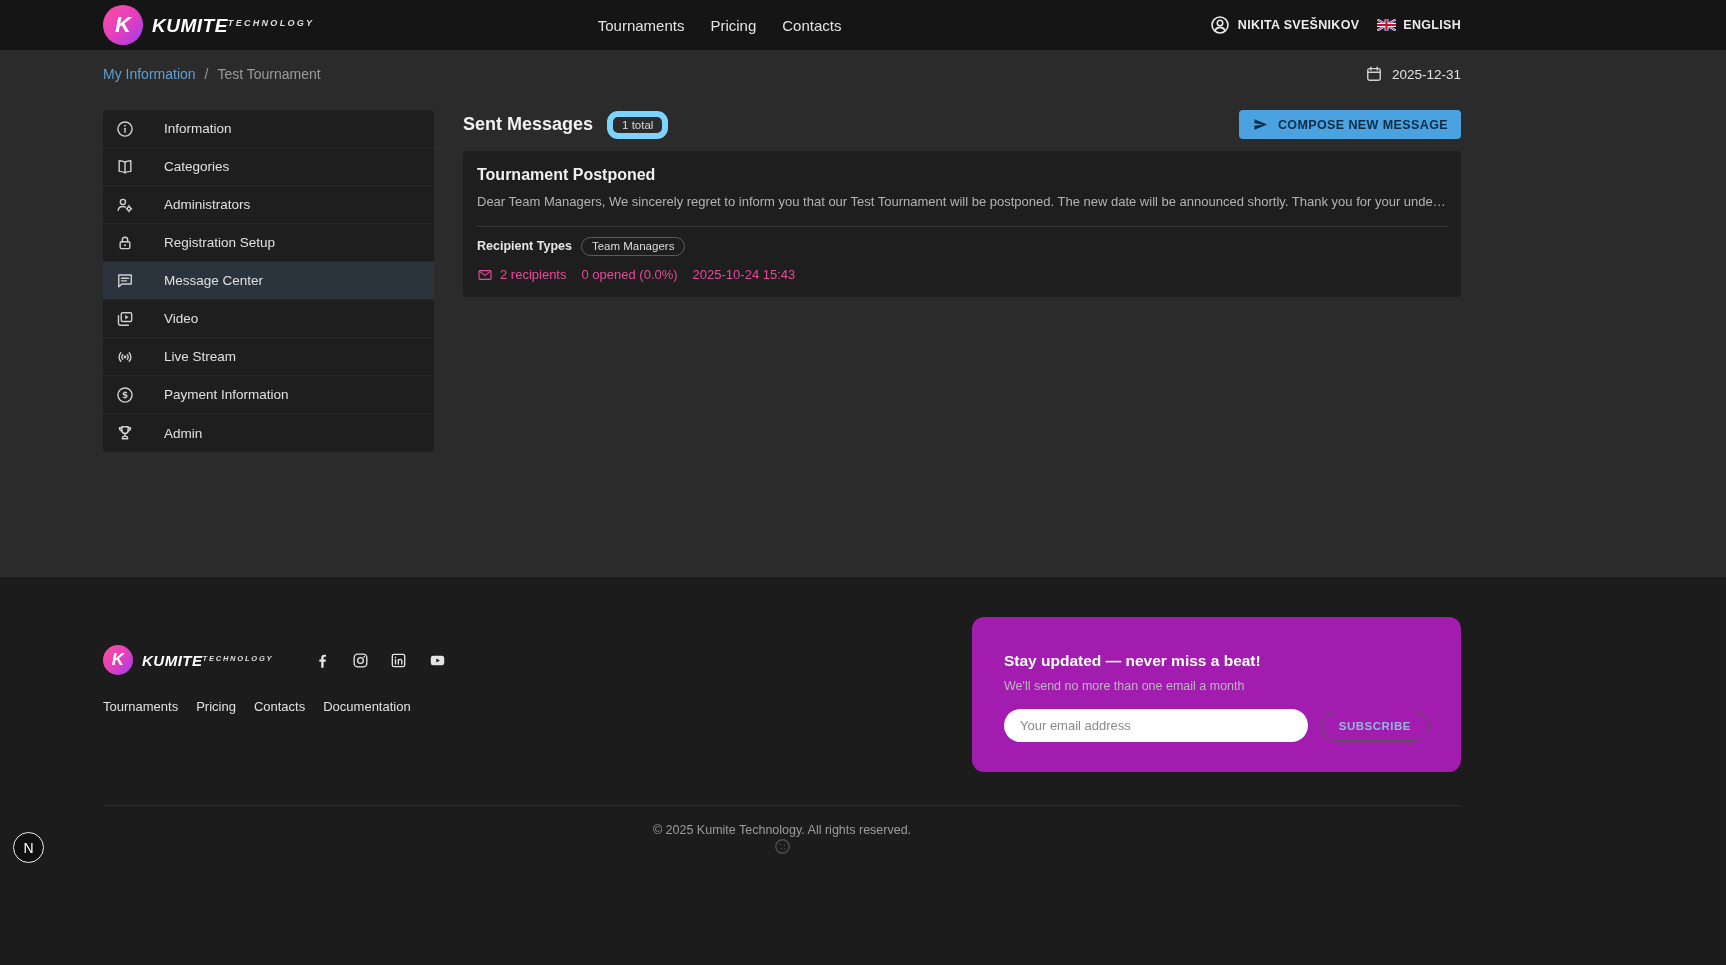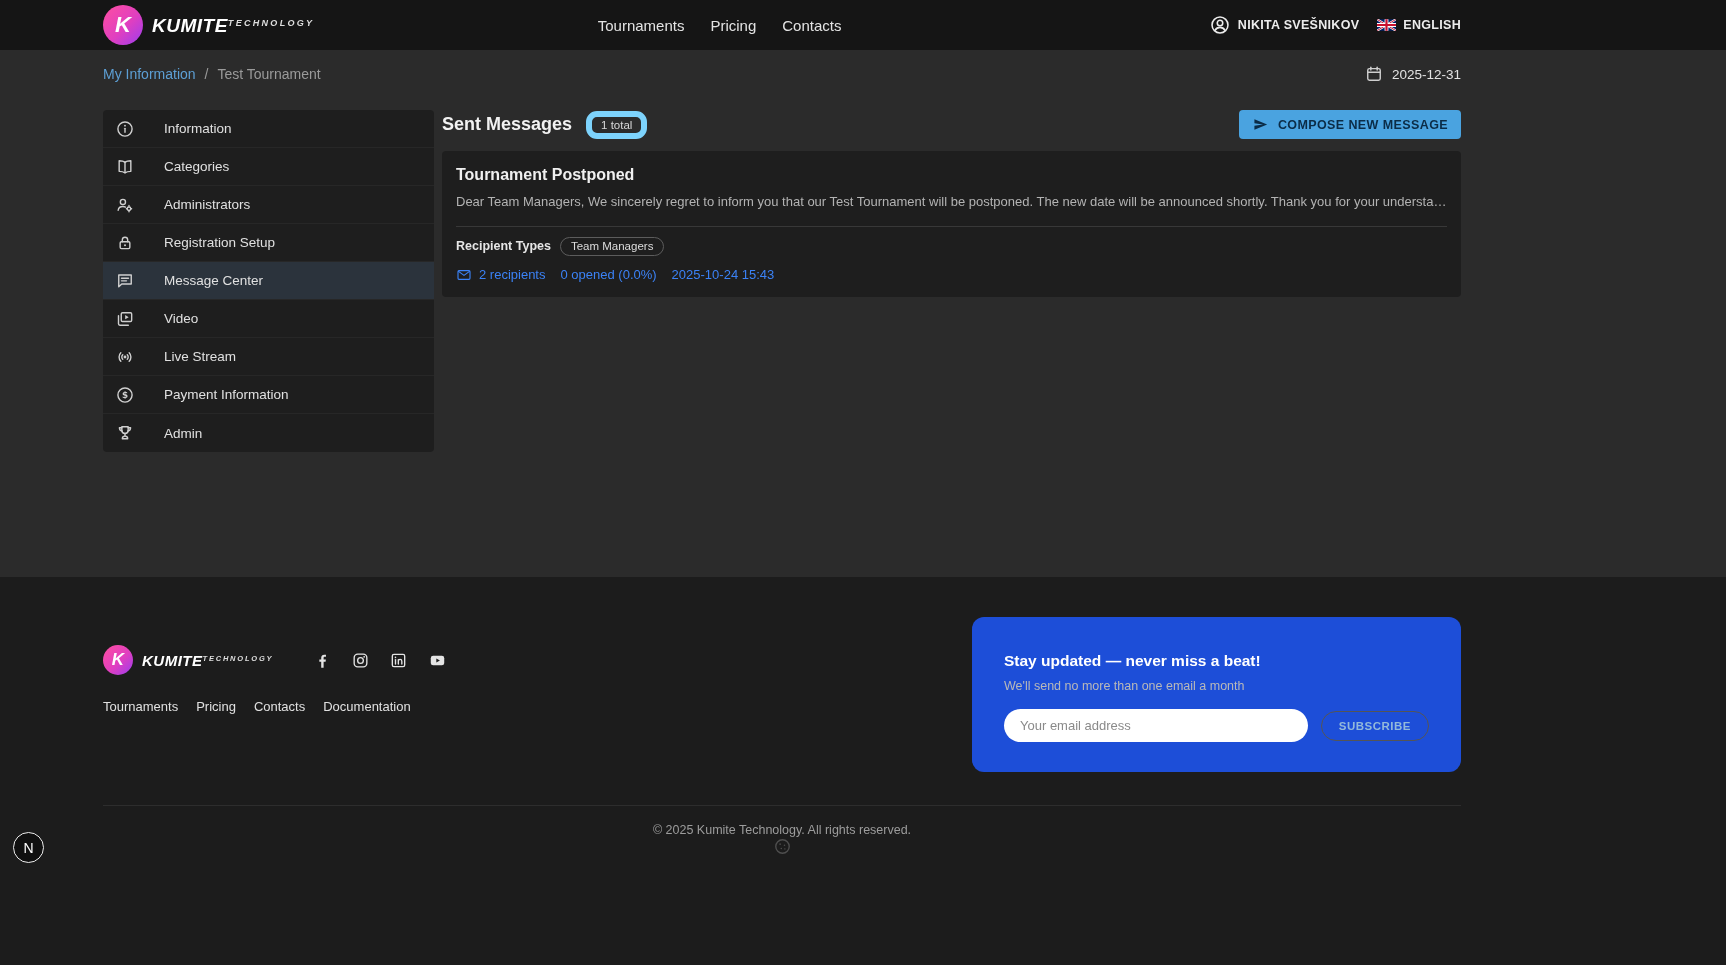--- a/index.html
+++ b/index.html
@@ -41,21 +41,21 @@
   .flag { width:19px; height:12px; border-radius:1.5px; overflow:hidden; display:block; }
 
   
   .main-wrap { height:527px; flex:none; background:#2b2b2b; }
   .breadcrumb-row { display:flex; justify-content:space-between; align-items:center; padding-top:14px; }
   .crumbs { display:flex; align-items:center; gap:9px; font-size:14px; color:#9a9a9a; }
   .crumb-link { color:#5d9fd4; text-decoration:none; cursor:pointer; }
   .date-chip { display:flex; align-items:center; gap:8px; color:#e2e2e2; font-size:13.5px; font-weight:500; }
   .date-chip svg { color:#cfcfcf; }
 
-  .content { display:flex; gap:8px; margin-top:26px; }
+  .content { display:flex; gap:29px; margin-top:26px; }
   .sidebar { width:331px; flex:none; background:#1e1e1e; border-radius:4px; overflow:hidden; align-self:flex-start; }
   .side-item { display:flex; align-items:center; height:38px; padding:0 12px; gap:29px; border-bottom:1px solid #272727; cursor:pointer; color:#e0e0e0; }
   .side-item:last-child { border-bottom:none; }
   .side-item.selected { background:#2b333c; }
   .side-item .s-ic { color:#cfcfcf; flex:none; }
   .side-item .s-label { font-size:13.5px; }
 
   .main-col { flex:1; min-width:0; }
   .head-row { display:flex; justify-content:space-between; align-items:center; }
   .head-left { display:flex; align-items:center; gap:14px; }
@@ -68,37 +68,37 @@
     cursor:pointer; font-family:inherit;
   }
 
   .card { background:#1e1e1e; border-radius:4px; margin-top:12px; padding:15px 14px 14px; cursor:pointer; }
   .card h2 { margin:0; font-size:16px; font-weight:700; color:#f0f0f0; }
   .card p.body { margin:9px 0 0; font-size:13px; color:#b3b3b3; line-height:1.45; white-space:nowrap; overflow:hidden; text-overflow:ellipsis; }
   .card hr { border:none; border-top:1px solid #383838; margin:14px 0 0; }
   .recip-row { display:flex; align-items:center; gap:9px; margin-top:10px; }
   .recip-label { font-size:12.5px; font-weight:700; color:#e6e6e6; }
   .chip { border:1px solid #5c5c5c; border-radius:12px; padding:2.5px 10px; font-size:11.5px; color:#dcdcdc; }
-  .meta-row { display:flex; align-items:center; gap:15px; margin-top:11px; color:#3b82f6; font-size:13px; }
+  .meta-row { display:flex; align-items:center; gap:15px; margin-top:11px; color:#ec4899; font-size:13px; }
   .meta-item { display:flex; align-items:center; gap:7px; }
 
   
   footer { flex:1; background:#1c1c1c; padding-top:40px; }
   .footer-top { display:flex; justify-content:space-between; align-items:flex-start; }
   .footer-left { padding-top:28px; }
   .logo-row { display:flex; align-items:center; gap:40px; }
   .logo.small .logo-circle { width:30px; height:30px; font-size:17px; }
   .logo.small .logo-name { font-size:15px; }
   .logo.small .logo-sub { font-size:7.5px; letter-spacing:1.8px; margin-top:2px; }
   .socials { display:flex; gap:19px; align-items:center; }
   .social-btn { color:#e4e4e4; cursor:pointer; display:block; background:none; border:none; padding:0; }
   .footer-links { display:flex; gap:18px; margin-top:24px; }
   .footer-links a { color:#e0e0e0; font-size:13px; text-decoration:none; cursor:pointer; }
 
-  .newsletter { width:489px; background:#1d4ed8; border-radius:12px; padding:35px 32px 30px; }
+  .newsletter { width:489px; background:#a21caf; border-radius:12px; padding:35px 32px 30px; }
   .newsletter h3 { margin:0; font-size:15.5px; color:#ffffff; font-weight:700; }
   .newsletter p { margin:9px 0 0; font-size:12.5px; color:#b9b9b9; }
   .subscribe-row { display:flex; align-items:center; gap:13px; margin-top:16px; }
   .email-input { flex:1; height:33px; border-radius:17px; border:none; background:#fff; padding:0 16px; font-size:13px; color:#333; outline:none; font-family:inherit; min-width:0; }
   .email-input::placeholder { color:#8a8a8a; }
   .subscribe-btn { flex:none; height:30px; padding:0 17px; border-radius:16px; background:transparent; border:1px solid #555; color:#93b9da; font-size:11.5px; font-weight:700; letter-spacing:.5px; cursor:pointer; font-family:inherit; }
 
   .footer-bottom { margin-top:33px; border-top:1px solid #2d2d2d; padding:17px 0 0; display:flex; justify-content:space-between; align-items:center; color:#9c9c9c; font-size:12.5px;flex-direction:column; }
   .cookie { color:#4f4f4f; cursor:pointer; }
 

